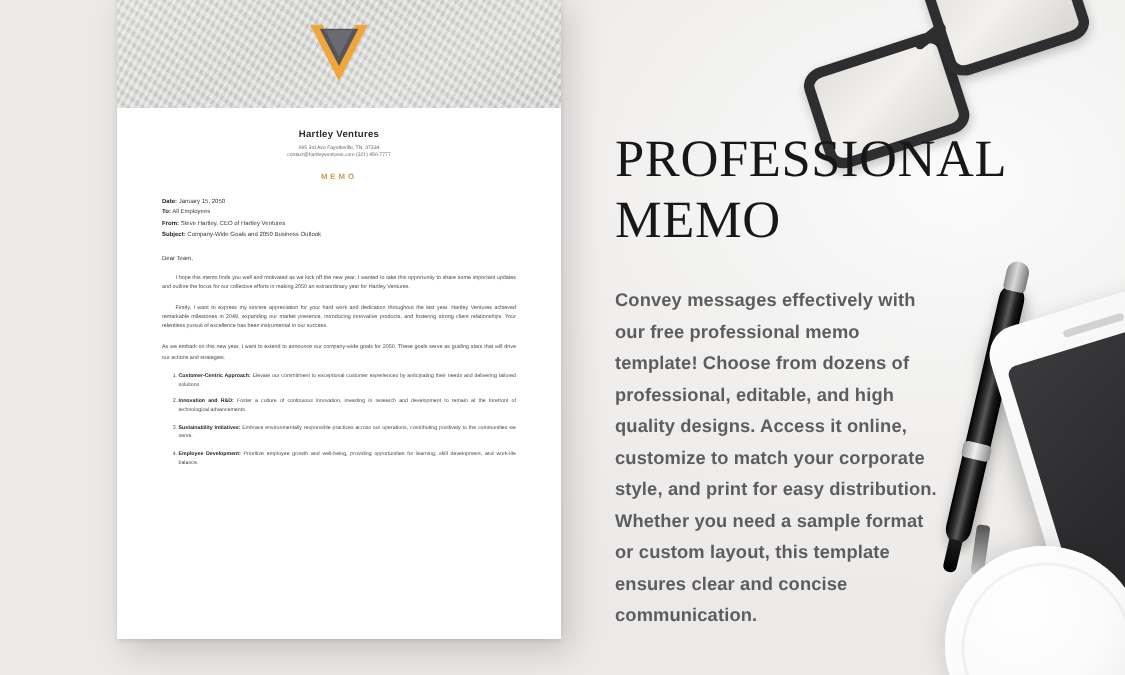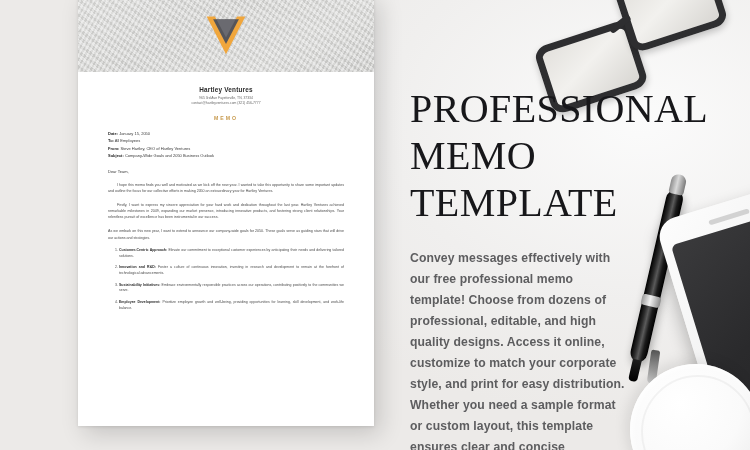--- a/index.html
+++ b/index.html
@@ -89,21 +89,21 @@
   .para{font-size:3.6px;color:#4a4a4a;line-height:1.72;margin-top:8px;
         text-align:justify;text-indent:9px;}
   .para.noind{text-indent:0;}
   ol.pts{margin:7px 0 0 0;padding-left:11px;}
   ol.pts li{font-size:3.5px;color:#4a4a4a;line-height:1.7;margin-bottom:5.5px;
             text-align:justify;}
   ol.pts li b{color:#2a2a2a;}
 
   
   .right{position:absolute;left:410px;top:86px;width:270px;}
-  .title{font-family:"Liberation Serif",serif;font-size:40px;line-height:1.17;
+  .title{font-family:"Liberation Serif",serif;font-size:35px;line-height:1.17;
          color:#17171a;letter-spacing:.4px;margin:0;font-weight:normal;}
   .desc{margin:22px 0 0 0;font-size:12.2px;line-height:1.72;color:#5d5d5f;
         width:218px;letter-spacing:.1px;font-weight:bold;}
 </style>
 </head>
 <body>
 
 <div class="stage">
 
   <div class="prop glasses">
@@ -193,18 +193,17 @@
           <span>Prioritize employee growth and well-being, providing opportunities for learning, skill development, and work-life balance.</span>
         </li>
       </ol>
     </div>
   </div>
 
   <div class="right">
     <h1 class="title">
       <span>PROFESSIONAL</span><br>
       <span>MEMO</span><br>
-      <span>TEMPLATE</span>
     </h1>
     <p class="desc">Convey messages effectively with our free professional memo template! Choose from dozens of professional, editable, and high quality designs. Access it online, customize to match your corporate style, and print for easy distribution. Whether you need a sample format or custom layout, this template ensures clear and concise communication.</p>
   </div>
 
 </div>
 
 </body></html>

